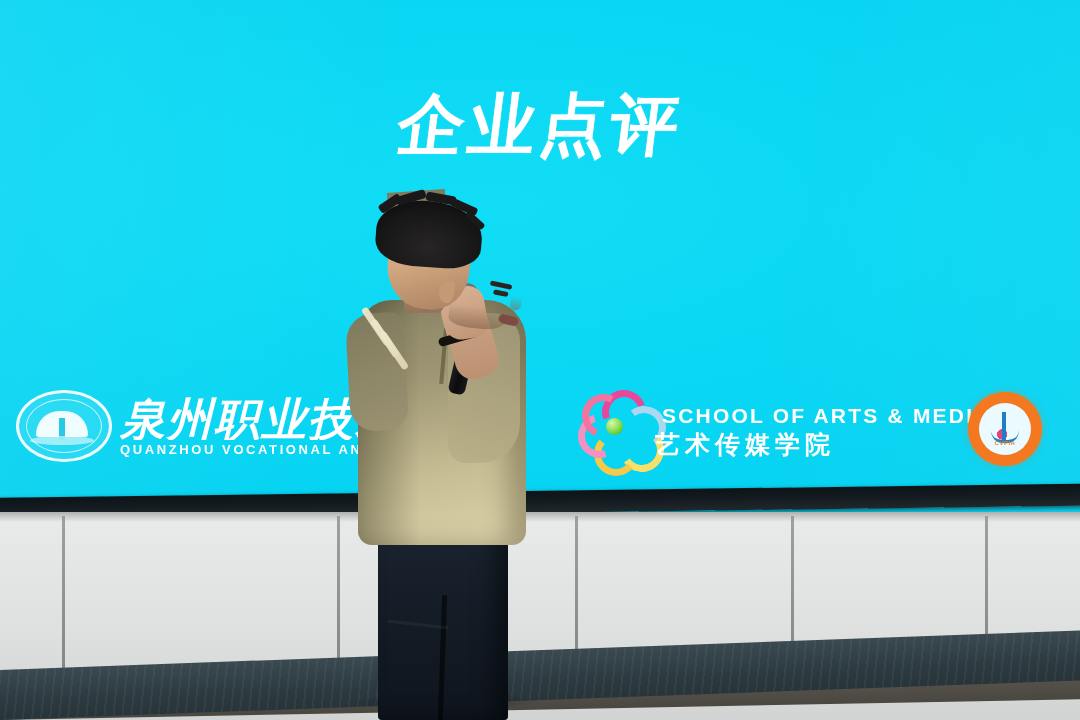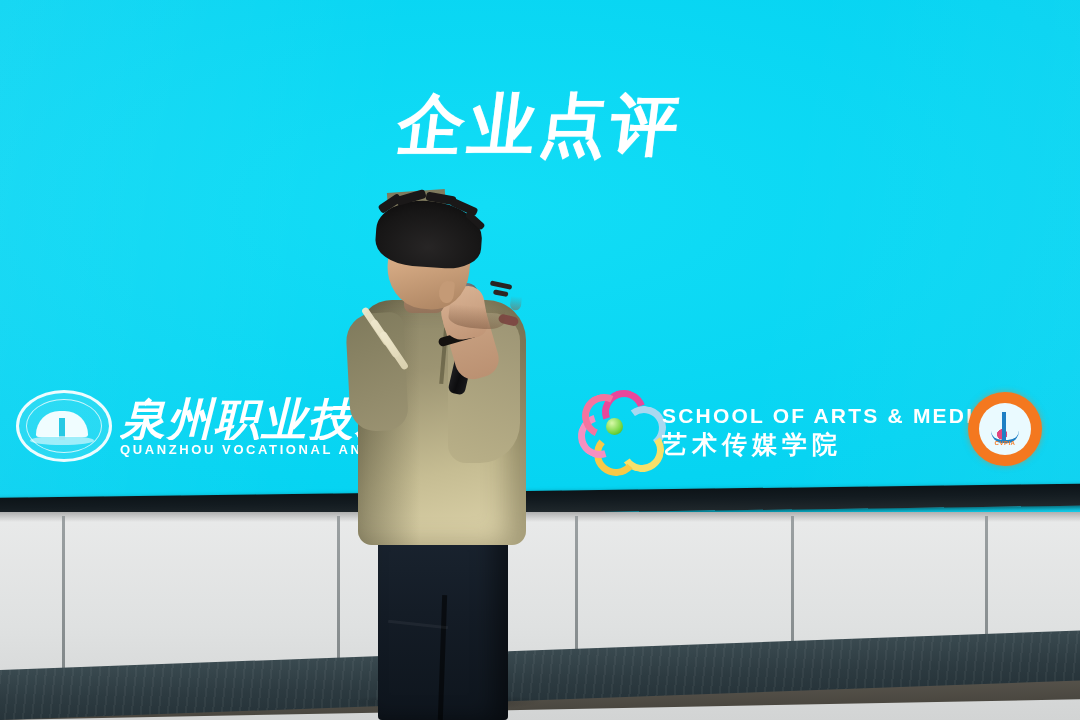--- a/index.html
+++ b/index.html
@@ -104,21 +104,21 @@
   .sam-core{
     position:absolute;left:30px;top:30px;width:17px;height:17px;border-radius:50%;
     background:radial-gradient(circle at 35% 30%, #d8f9a8, #6fd23a 65%, #3f9c1e 100%);
   }
   .sam-en{
     position:absolute;left:86px;top:20px;
     color:#fff;font-size:21px;font-weight:bold;letter-spacing:2.2px;
     white-space:nowrap;
   }
   .sam-cn{
-    position:absolute;left:86px;top:44px;
+    position:absolute;left:79px;top:44px;
     color:#fff;font-size:25px;font-weight:bold;letter-spacing:5px;
     font-family:"DejaVu Sans","Liberation Sans",sans-serif;
     white-space:nowrap;
   }
 
   
   .org-logo{position:absolute;left:968px;top:8px;width:74px;height:74px;}
   .org-ring{
     position:absolute;left:0;top:0;width:74px;height:74px;border-radius:50%;
     background:#f4781f;

